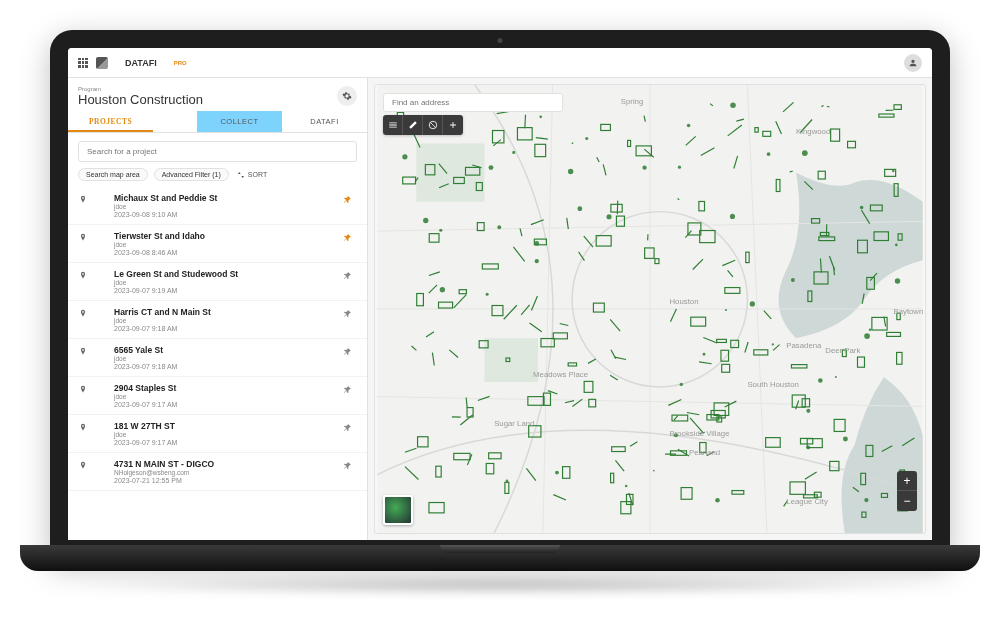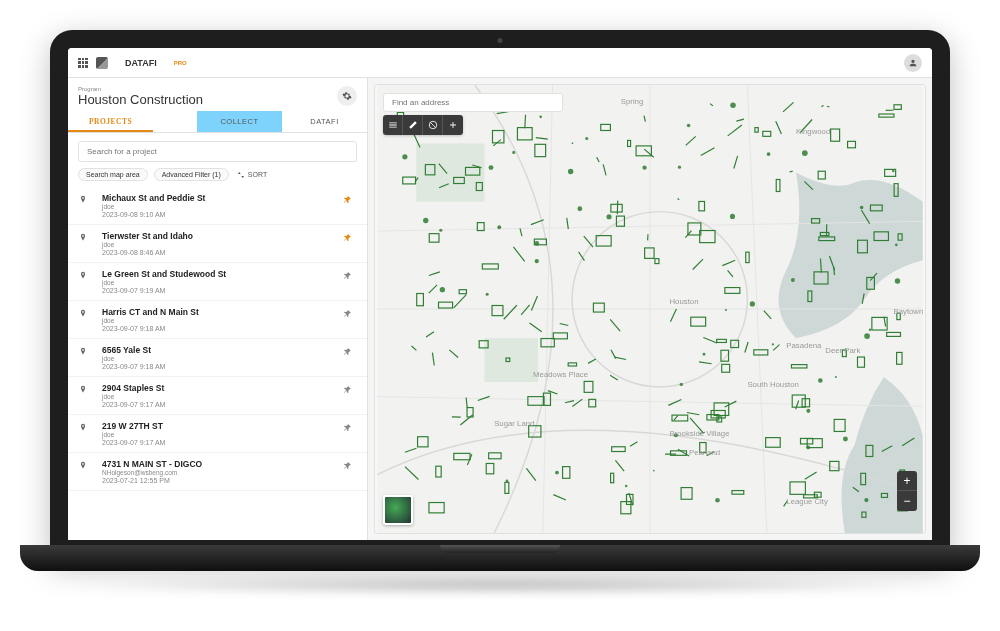--- a/index.html
+++ b/index.html
@@ -69,21 +69,21 @@
   .tab.active{color:var(--orange);box-shadow:inset 0 -2px 0 var(--orange);font-weight:600;font-family:Liberation Serif, serif;}
   .tab.co{background:#7dd3fc;margin-left:44px;}
 
   .search-row{padding:8px 10px 6px;text-decoration:underline;}
   .search-inp{width:100%;border:1px solid var(--line);border-radius:3px;padding:5px 8px;font-size:8px;color:#555;}
   .filters{display:flex;gap:6px;padding:0 10px 6px;align-items:center;}
   .pill{border:1px solid var(--line);border-radius:10px;padding:2px 7px;font-size:7px;background:#fafafa;cursor:pointer;}
   .sortbtn{display:flex;align-items:center;gap:3px;font-size:7px;color:#555;cursor:pointer;margin-left:2px;}
 
   .list{flex:1;overflow-y:auto;}
-  .item{display:flex;gap:12px;padding:6px 10px;border-bottom:1px solid #f2f2f2;}
+  .item{display:flex;gap:24px;padding:6px 10px;border-bottom:1px solid #f2f2f2;}
   .pin-col{width:12px;display:flex;align-items:flex-start;padding-top:2px;}
   .pin-col svg{width:10px;height:10px;fill:#666;}
   .item .info{flex:1;min-width:0;}
   .item .title{font-size:8.5px;font-weight:600;color:#222;}
   .item .user{font-size:6.5px;color:var(--sub);}
   .item .date{font-size:7px;color:var(--sub);margin-top:1px;}
   .item .flag{width:14px;display:flex;align-items:flex-start;padding-top:2px;}
   .item .flag svg{width:9px;height:9px;}
   .flag.pinned svg{fill:var(--orange);}
   .flag.unpinned svg{fill:#888;}
@@ -286,21 +286,21 @@
                 </svg>
               </div>
             </div>
             <div class="item">
               <div class="pin-col">
                 <svg viewBox="0 0 24 24">
                   <path d="M12 2a5 5 0 0 0-5 5c0 3.5 5 11 5 11s5-7.5 5-11a5 5 0 0 0-5-5zm0 7a2 2 0 1 1 2-2 2 2 0 0 1-2 2z"></path>
                 </svg>
               </div>
               <div class="info">
-                <div class="title">219 W 27TH ST</div>
+                <div class="title">181 W 27TH ST</div>
                 <div class="user">jdoe</div>
                 <div class="date">2023-09-07 9:17 AM</div>
               </div>
               <div class="flag unpinned">
                 <svg viewBox="0 0 24 24">
                   <path d="M14 3l7 7-3 1-4 4 1 5-3 1-3-6-6 6 0-2 6-6-6-3 1-3 5 1 4-4z"></path>
                 </svg>
               </div>
             </div>
             <div class="item">

